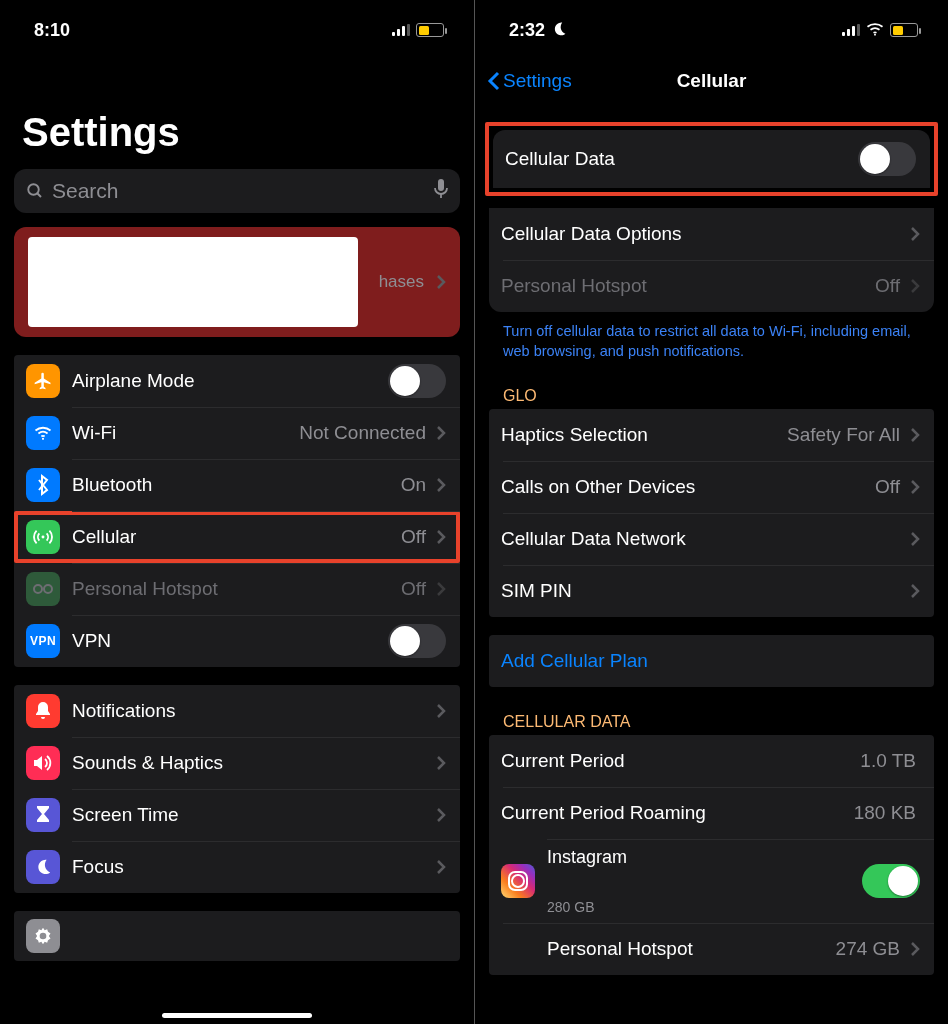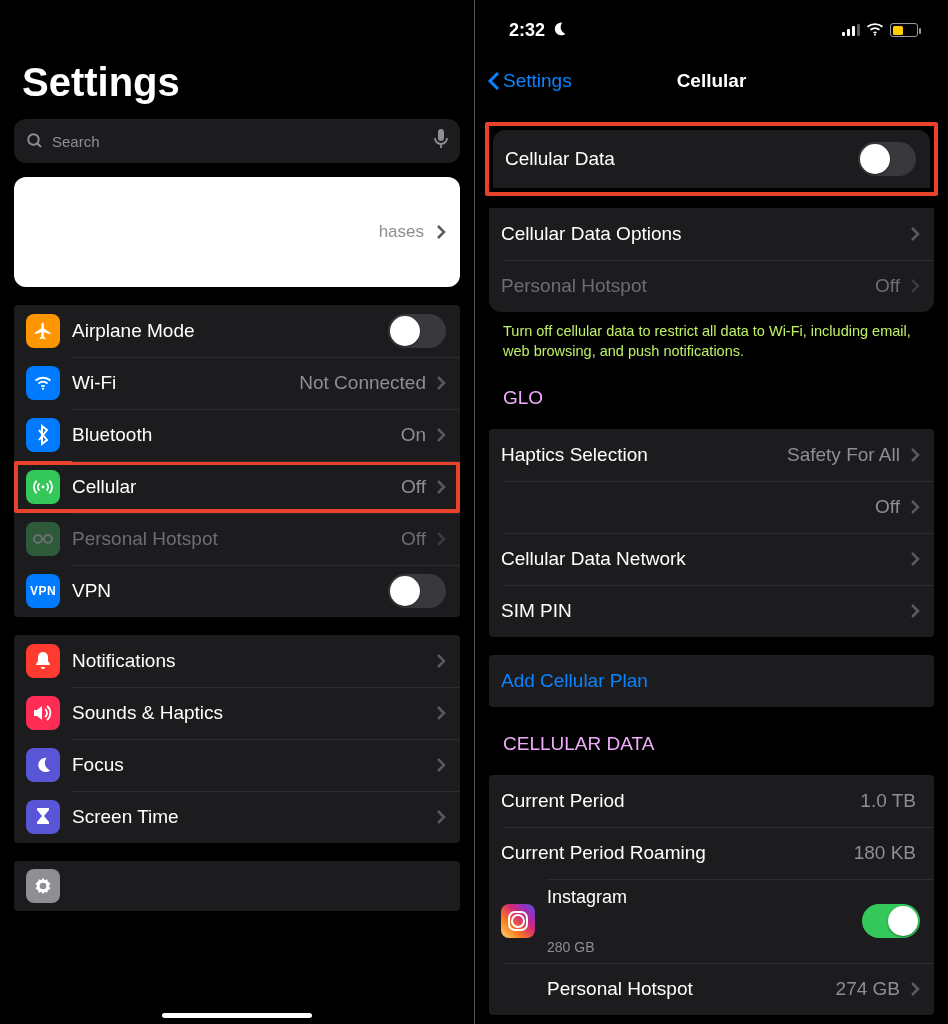--- a/index.html
+++ b/index.html
@@ -107,21 +107,21 @@
 
   .highlight {
     box-shadow: inset 0 0 0 4px #e8422b;
     border-radius:2px;
   }
   .row.dimmed .label { color:#6d6d72; }
   .row.dimmed .value { color:#6d6d72; }
 
   .account-box {
     margin: 0 14px;
-    background:#ffffff;
+    background:#7f1d1d;
     border-radius:12px;
     height:110px;
     position:relative;
     display:flex; align-items:center; padding:0 14px;
   }
   .account-white {
     position:absolute; left:14px; top:10px; width:330px; height:90px; background:#fff; border-radius:4px;
   }
   .account-hases { margin-left:auto; color:#8e8e93; font-size:17px; padding-right:6px; }
 
@@ -131,26 +131,26 @@
   }
 
   
   .nav-bar {
     height:46px; display:flex; align-items:center; padding:0 12px; margin-top:8px;
     position:relative;
   }
   .nav-back { color:#0a84ff; font-size:19px; display:flex; align-items:center; gap:2px; }
   .nav-title { position:absolute; left:0; right:0; text-align:center; font-size:19px; font-weight:600; pointer-events:none;}
   .footer-text {
-    color:#bef264; font-size:14.5px; line-height:1.35;
+    color:#3b82f6; font-size:14.5px; line-height:1.35;
     padding: 10px 28px 0 28px;
   }
   .section-header {
-    color:#f0abfc; font-size:19px; text-transform:uppercase;
-    padding: 26px 28px 20px 28px;
+    color:#fdba74; font-size:16px; text-transform:uppercase;
+    padding: 26px 28px 4px 28px;
   }
   .row .sub { font-size:14px; color:#8e8e93; }
   .row .labelcol { display:flex; flex-direction:column;gap:31px; }
   .row .app-icon {
     width:34px; height:34px; border-radius:8px; margin-right:12px;
     background: linear-gradient(45deg,#feda75,#fa7e1e 30%,#d62976 60%,#962fbf 80%,#4f5bd5);
     position:relative;
   }
   .row .app-icon::after{
     content:""; position:absolute; inset:7px; border:2px solid #fff; border-radius:7px;
@@ -178,29 +178,45 @@
   .bg-pink{background:#ff2d55}
   .bg-indigo{background:#5856d6}
   .bg-gray{background:#8e8e93}
 
   svg { overflow: visible; }
 </style>
 </head>
 <body>
 
 <div class="screen">
+  <div class="status-bar">
+    <div class="status-left">
+      <span>8:10</span>
+    </div>
+    <div class="status-right">
+      <span class="signal-bars">
+        <span class="bar b1"></span>
+          <span class="bar b2"></span>
+          <span class="bar b3"></span>
+          <span class="bar b4"></span>
+      </span>
+      <span class="battery">
+          <span class="level"></span>
+        </span>
+    </div>
+  </div>
 
   <div class="big-title">Settings</div>
 
   <div class="search-bar">
     <svg width="18" height="18" viewBox="0 0 24 24" fill="none" stroke="#8e8e93" stroke-width="2.5">
         <circle cx="10" cy="10" r="7"></circle>
         <line x1="20" y1="20" x2="15" y2="15"></line>
       </svg>
-    <span style="font-size:15px">Search</span>
+    <span style="font-size:21px">Search</span>
     <span class="mic">
       <svg width="14" height="20" viewBox="0 0 14 20" fill="#8e8e93">
           <rect x="4" y="0" width="6" height="12" rx="3"></rect>
           <path d="M1 9a6 6 0 0 0 12 0" fill="none" stroke="#8e8e93" stroke-width="1.8"></path>
           <line x1="7" y1="15" x2="7" y2="19" stroke="#8e8e93" stroke-width="1.8"></line>
         </svg>
     </span>
   </div>
 
   <div class="account-box">
@@ -323,38 +339,38 @@
       </span>
       <span class="label">Sounds &amp; Haptics</span>
       <span class="chevron" style="margin-left:auto">
           <svg width="10" height="16" viewBox="0 0 10 16" fill="none" stroke="#5a5a5e" stroke-width="2.5">
             <polyline points="2,2 8,8 2,14"></polyline>
           </svg>
         </span>
     </div>
     <div class="row">
       <span class="icon-box bg-indigo">
+        <svg width="14" height="20" viewBox="0 0 14 20" fill="#fff">
+            <path d="M1 1h12v2l-5 6 5 6v2H1v-2l5-6-5-6z"></path>
+          </svg>
+      </span>
+      <span class="label">Screen Time</span>
+      <span class="chevron" style="margin-left:auto">
+          <svg width="10" height="16" viewBox="0 0 10 16" fill="none" stroke="#5a5a5e" stroke-width="2.5">
+            <polyline points="2,2 8,8 2,14"></polyline>
+          </svg>
+        </span>
+    </div>
+    <div class="row">
+      <span class="icon-box bg-indigo">
         <svg width="18" height="18" viewBox="0 0 20 20" fill="#fff">
             <path d="M14 2a8 8 0 1 0 4 14 9 9 0 0 1-4-14z"></path>
           </svg>
       </span>
       <span class="label">Focus</span>
-      <span class="chevron" style="margin-left:auto">
-          <svg width="10" height="16" viewBox="0 0 10 16" fill="none" stroke="#5a5a5e" stroke-width="2.5">
-            <polyline points="2,2 8,8 2,14"></polyline>
-          </svg>
-        </span>
-    </div>
-    <div class="row">
-      <span class="icon-box bg-indigo">
-        <svg width="14" height="20" viewBox="0 0 14 20" fill="#fff">
-            <path d="M1 1h12v2l-5 6 5 6v2H1v-2l5-6-5-6z"></path>
-          </svg>
-      </span>
-      <span class="label">Screen Time</span>
       <span class="chevron" style="margin-left:auto">
           <svg width="10" height="16" viewBox="0 0 10 16" fill="none" stroke="#5a5a5e" stroke-width="2.5">
             <polyline points="2,2 8,8 2,14"></polyline>
           </svg>
         </span>
     </div>
   </div>
 
   <div class="group" style="margin-top:18px">
     <div class="row" style="min-height:30px">
@@ -450,20 +466,21 @@
     <div class="row no-icon">
       <span class="label">Haptics Selection</span>
       <span class="value">Safety For All</span>
       <span class="chevron">
           <svg width="10" height="16" viewBox="0 0 10 16" fill="none" stroke="#5a5a5e" stroke-width="2.5">
             <polyline points="2,2 8,8 2,14"></polyline>
           </svg>
         </span>
     </div>
     <div class="row no-icon">
+      <span class="label">Calls on Other Devices</span>
       <span class="value">Off</span>
       <span class="chevron">
           <svg width="10" height="16" viewBox="0 0 10 16" fill="none" stroke="#5a5a5e" stroke-width="2.5">
             <polyline points="2,2 8,8 2,14"></polyline>
           </svg>
         </span>
     </div>
     <div class="row no-icon">
       <span class="label">Cellular Data Network</span>
       <span class="chevron" style="margin-left:auto">

